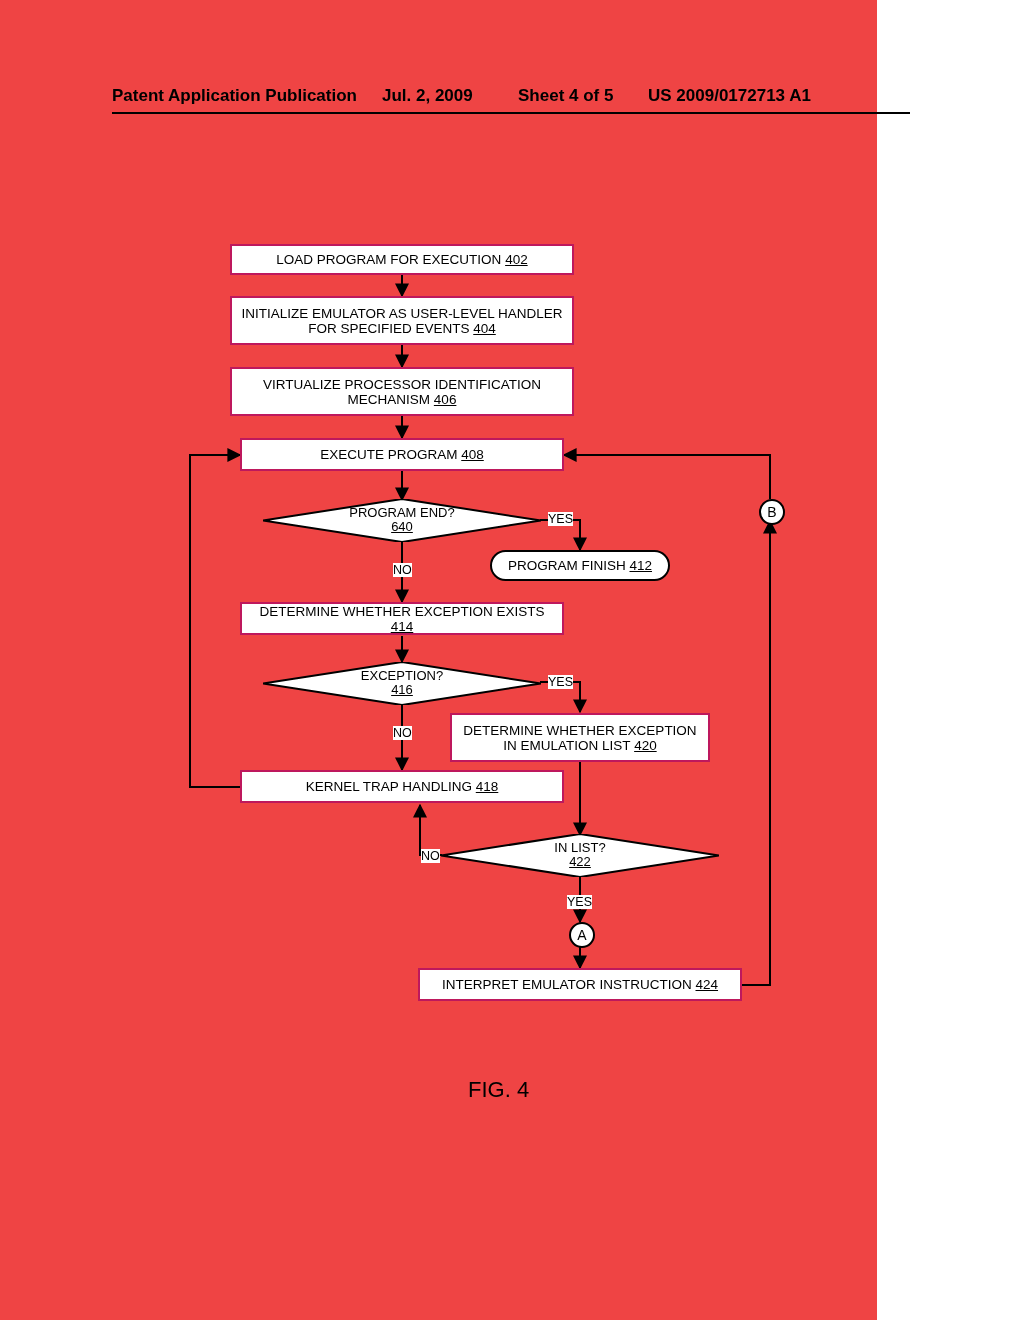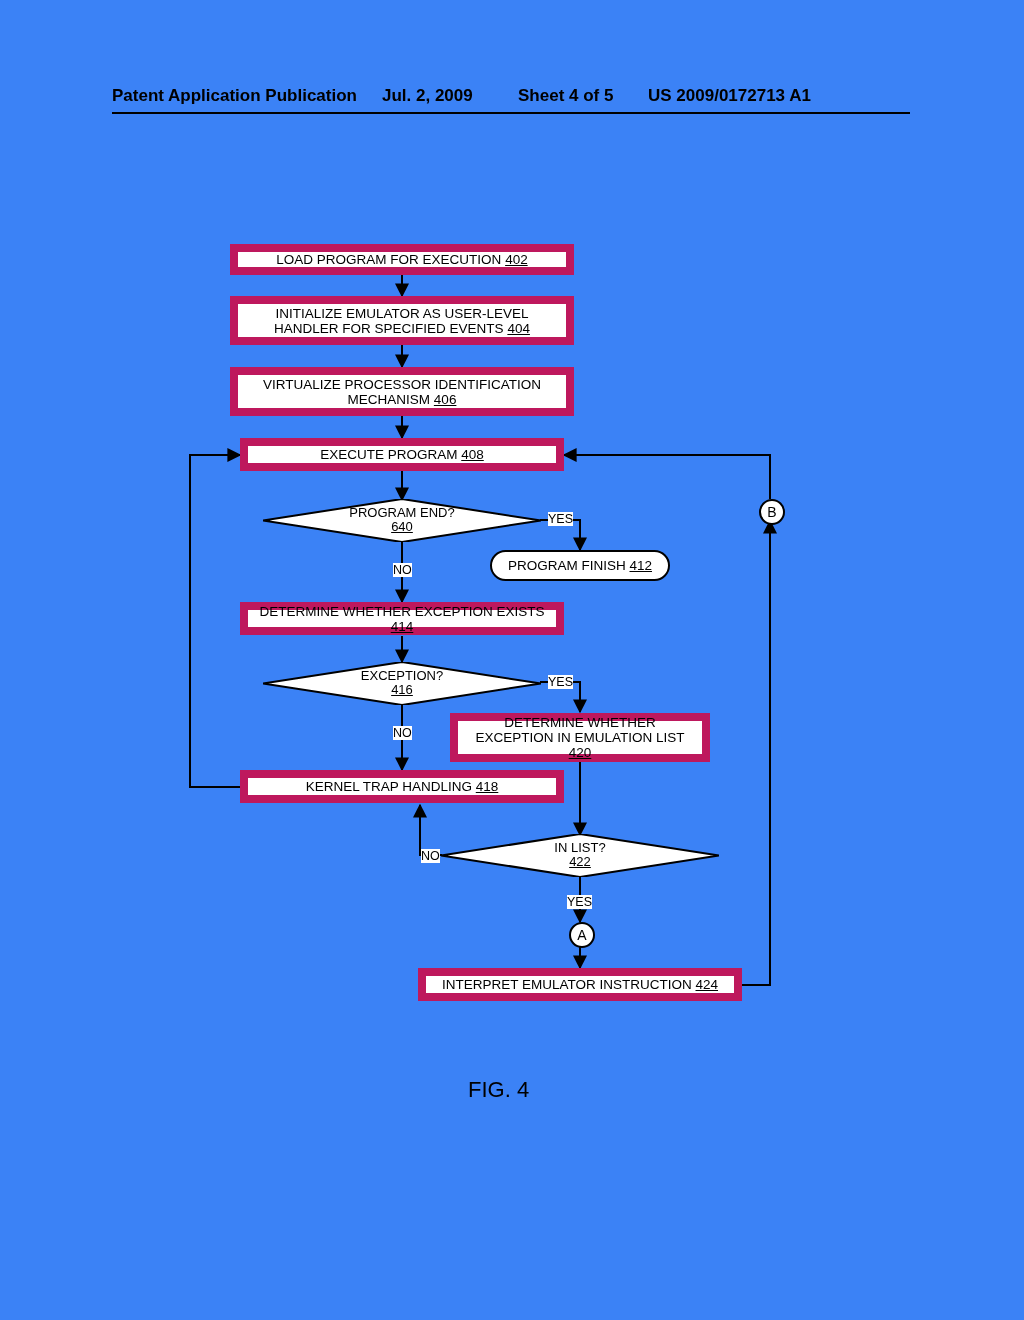--- a/index.html
+++ b/index.html
@@ -5,23 +5,23 @@
   body {
     margin: 0;
     padding: 0;
     background: #fff;
     font-family: Arial, Helvetica, sans-serif;
     font-size: 13px;
     color: #000;
   }
   .page {
     position: relative;
-    width: 1024px;
+    width: 877px;
     height: 1320px;
-    background: #3b82f6;
+    background: #ef4444;
   }
   .header-row {
     position: absolute;
     top: 86px;
     left: 0;
     width: 1024px;
     font-weight: bold;
     font-size: 17px;
   }
   .hdr-left   { position: absolute; left: 112px; }
@@ -38,21 +38,21 @@
   }
   .diagram {
     position: absolute;
     left: 0;
     top: 0;
     width: 1024px;
     height: 1200px;
   }
   .box {
     position: absolute;
-    border: 8px solid #be185d;
+    border: 2px solid #be185d;
     background: #fff;
     text-align: center;
     display: flex;
     align-items: center;
     justify-content: center;
     padding: 2px 6px;
     box-sizing: border-box;
     font-size: 13.5px;
   }
   .rbox {

